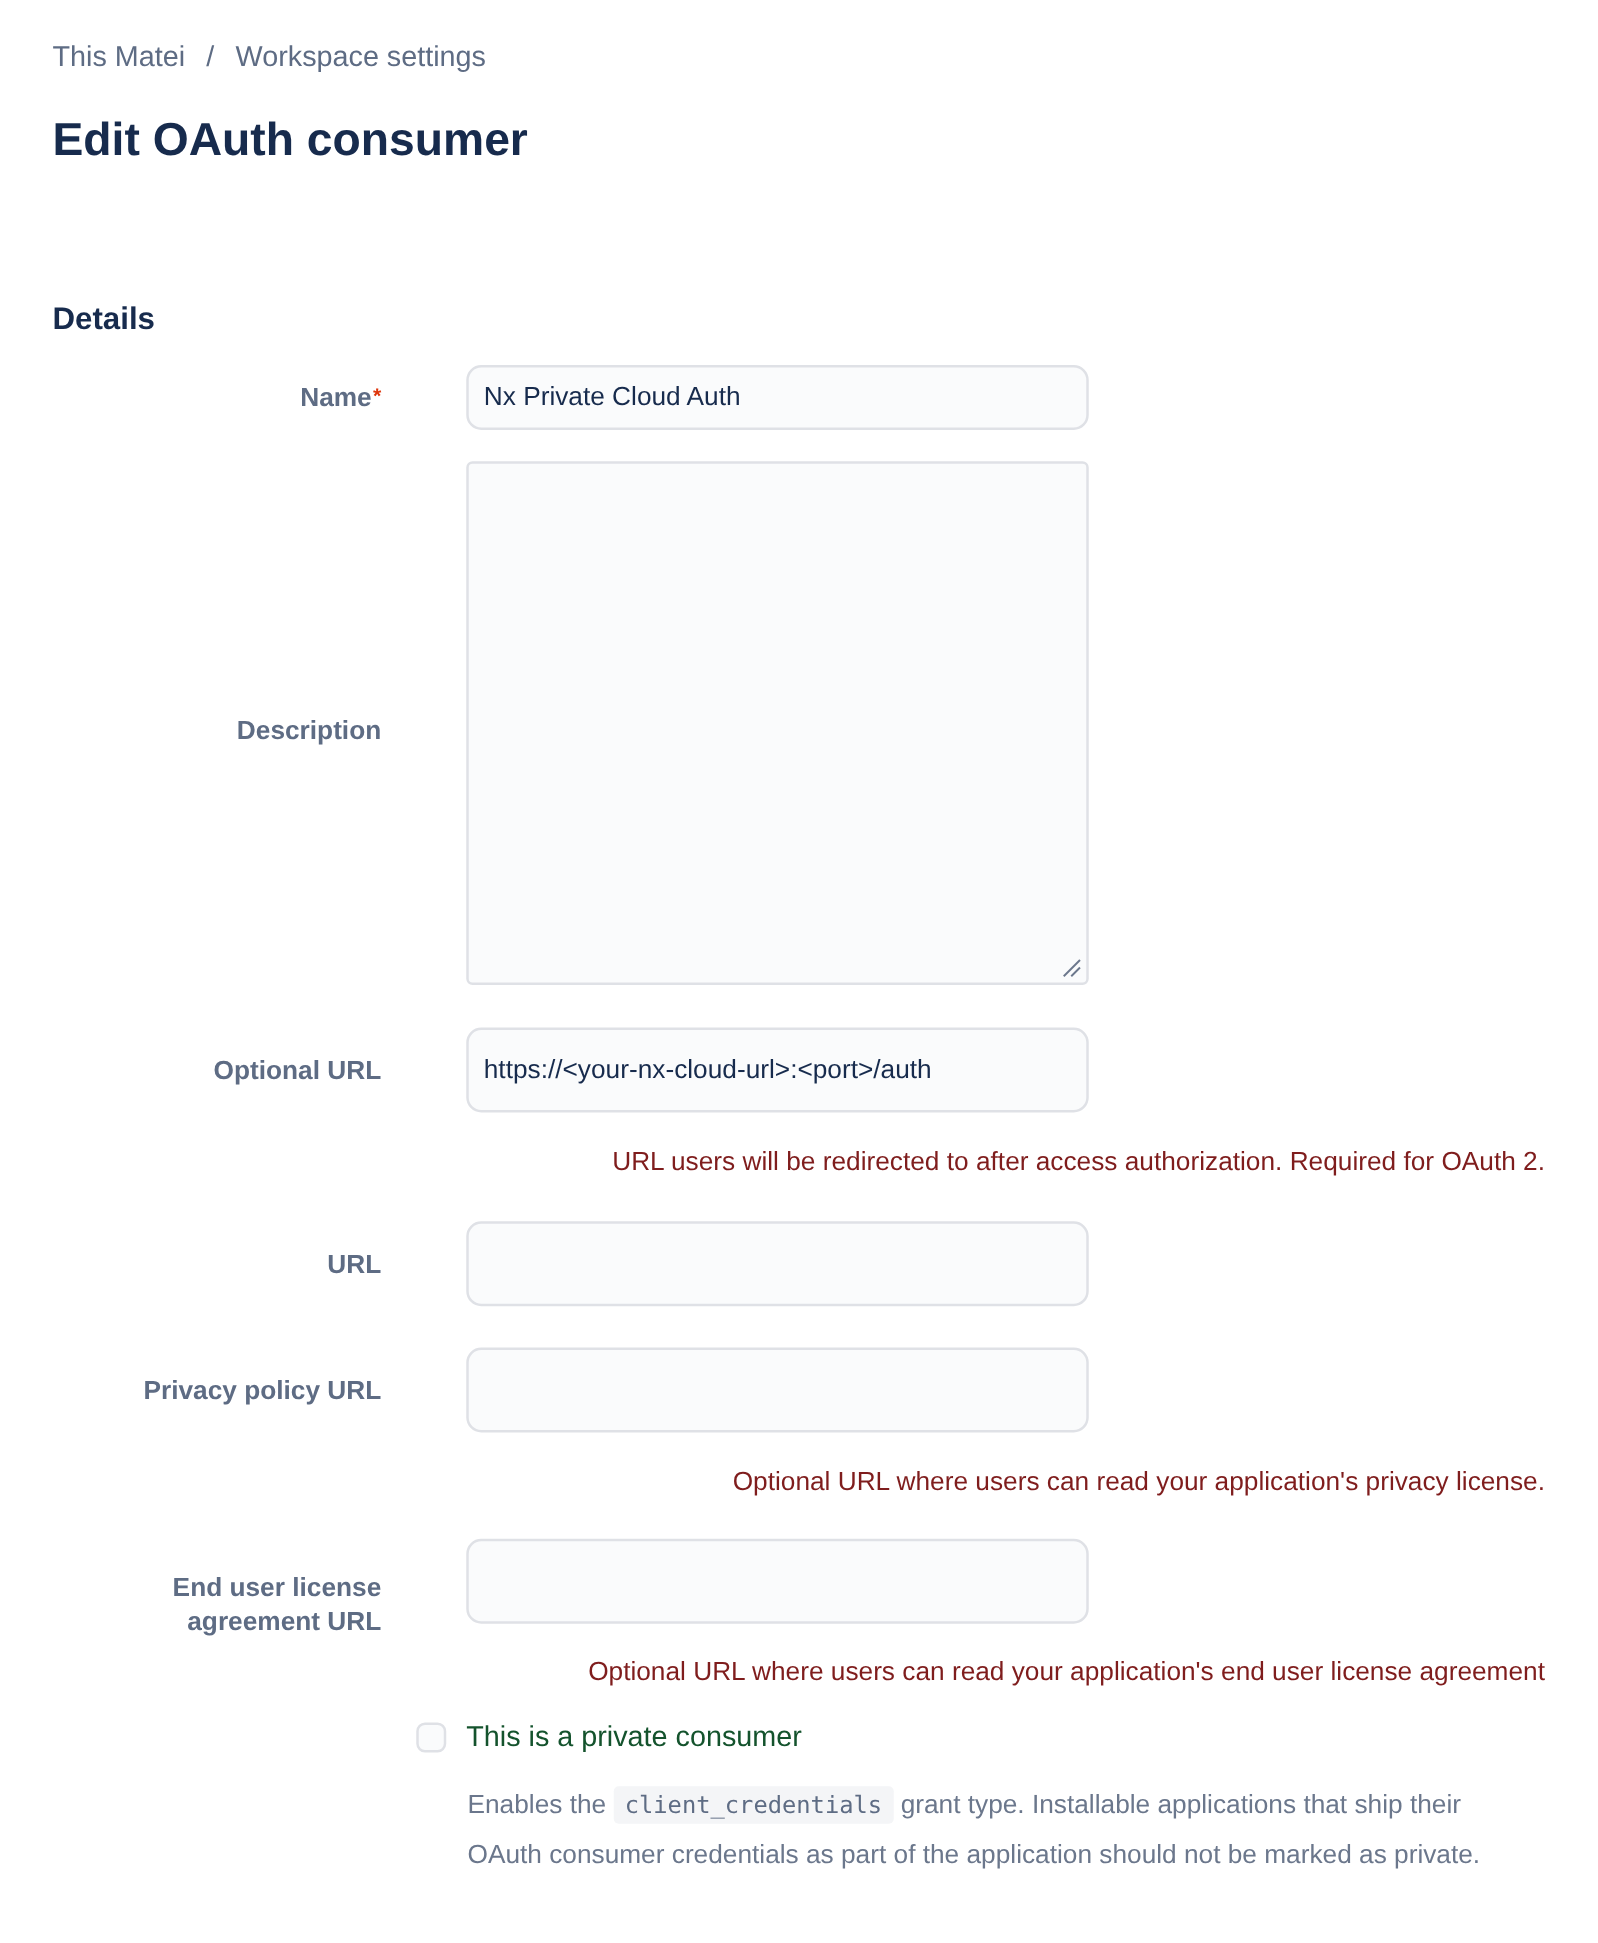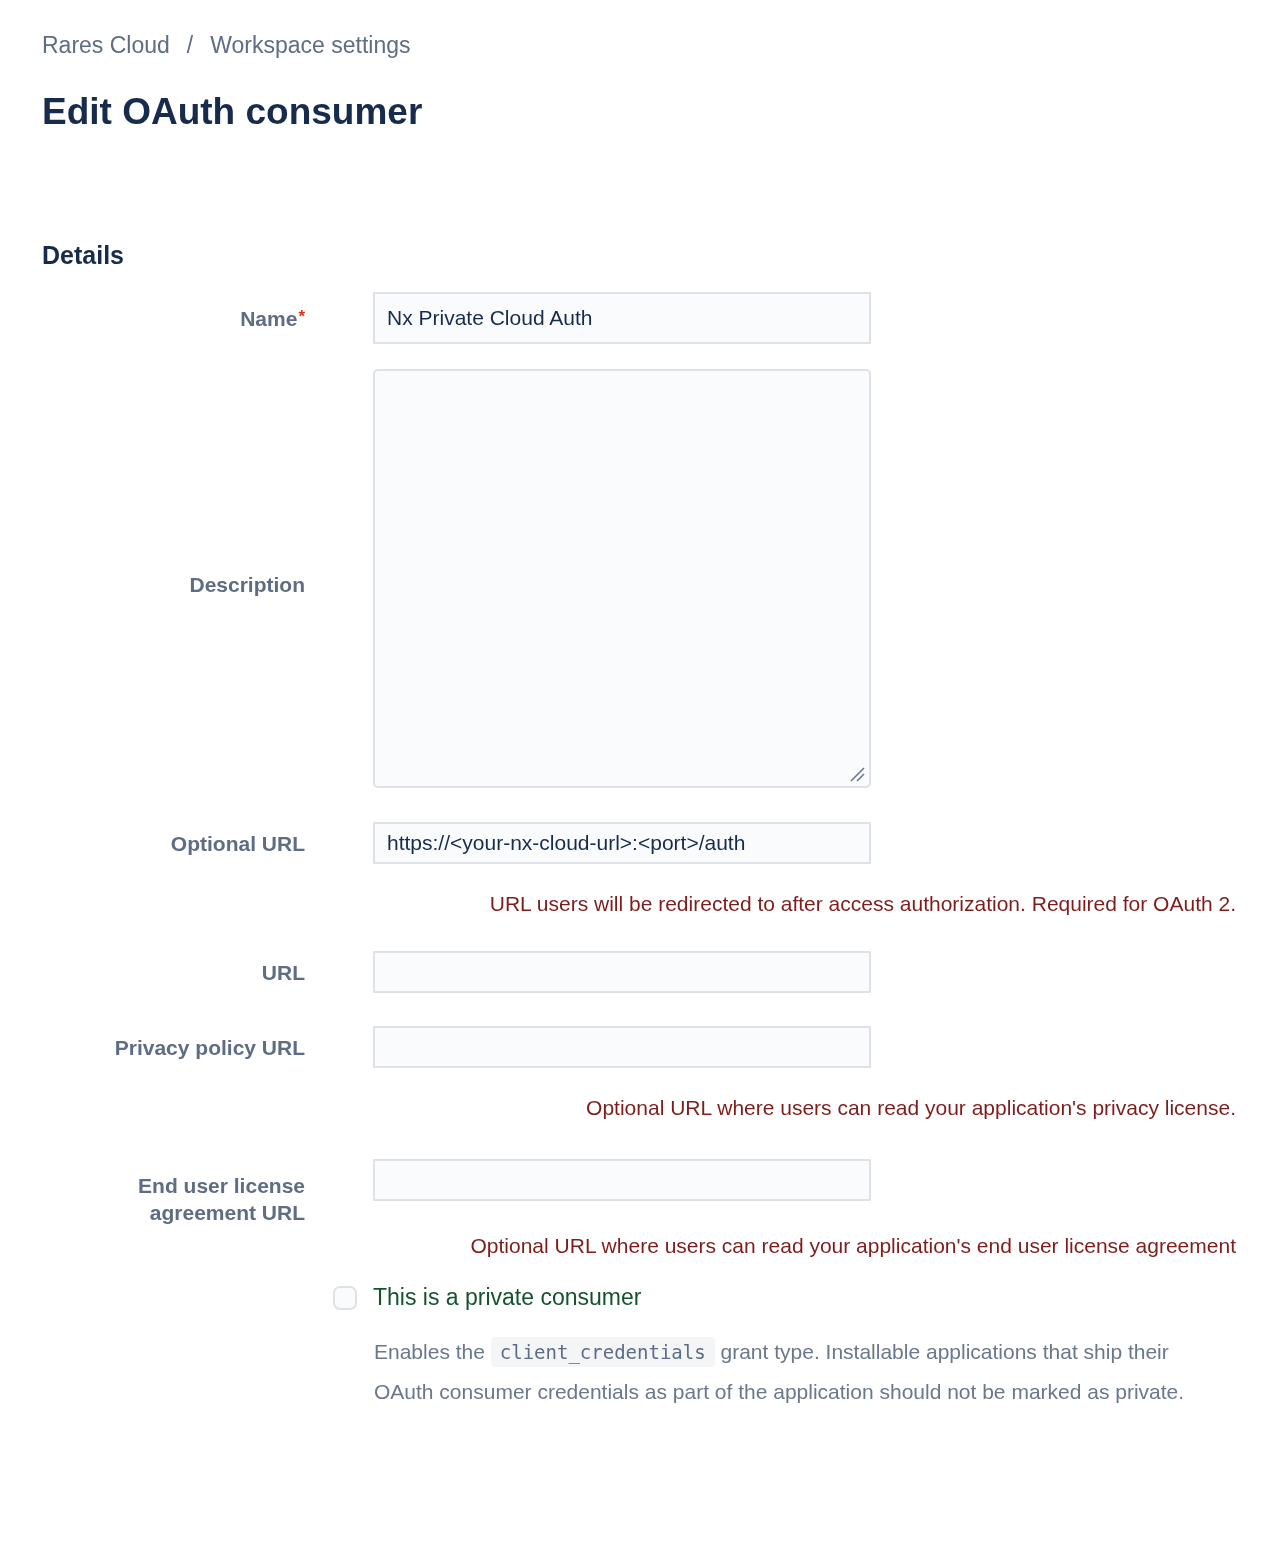--- a/index.html
+++ b/index.html
@@ -69,29 +69,29 @@
     display: inline-block;
     max-width: 190px;
     text-align: right;
   }
   .row-eula .label-col { position: relative; top: 19px; }
 
   .text-input {
     width: 498px;
     height: 52px;
     border: 2px solid #DFE1E6;
-    border-radius: 1px;
+    border-radius: 12px;
     background: #FAFBFC;
     font-family: "Liberation Sans", sans-serif;
     font-size: 21px;
     color: #172B4D;
     padding: 0 12px;
     outline: none;
   }
-  .text-input.short { height: 42px; }
+  .text-input.short { height: 68px; }
 
   .textarea-wrap { position: relative; }
   textarea.desc-input {
     width: 498px;
     height: 419px;
     border: 2px solid #DFE1E6;
     border-radius: 5px;
     background: #FAFBFC;
     font-family: "Liberation Sans", sans-serif;
     font-size: 21px;
@@ -159,21 +159,21 @@
     border-radius: 4px;
     padding: 4px 9px;
   }
 </style>
 </head>
 <body>
 
 <div class="page">
 
   <nav class="breadcrumb">
-    <a>Rares Cloud</a><span class="sep">/</span><a>Workspace settings</a>
+    <a>This Matei</a><span class="sep">/</span><a>Workspace settings</a>
   </nav>
 
   <h1 class="page-title">Edit OAuth consumer</h1>
 
   <section>
     <h2 class="section-title">Details</h2>
 
     <div class="form-row row-name">
       <div class="label-col">
         <span>Name</span><span class="required">*</span>

